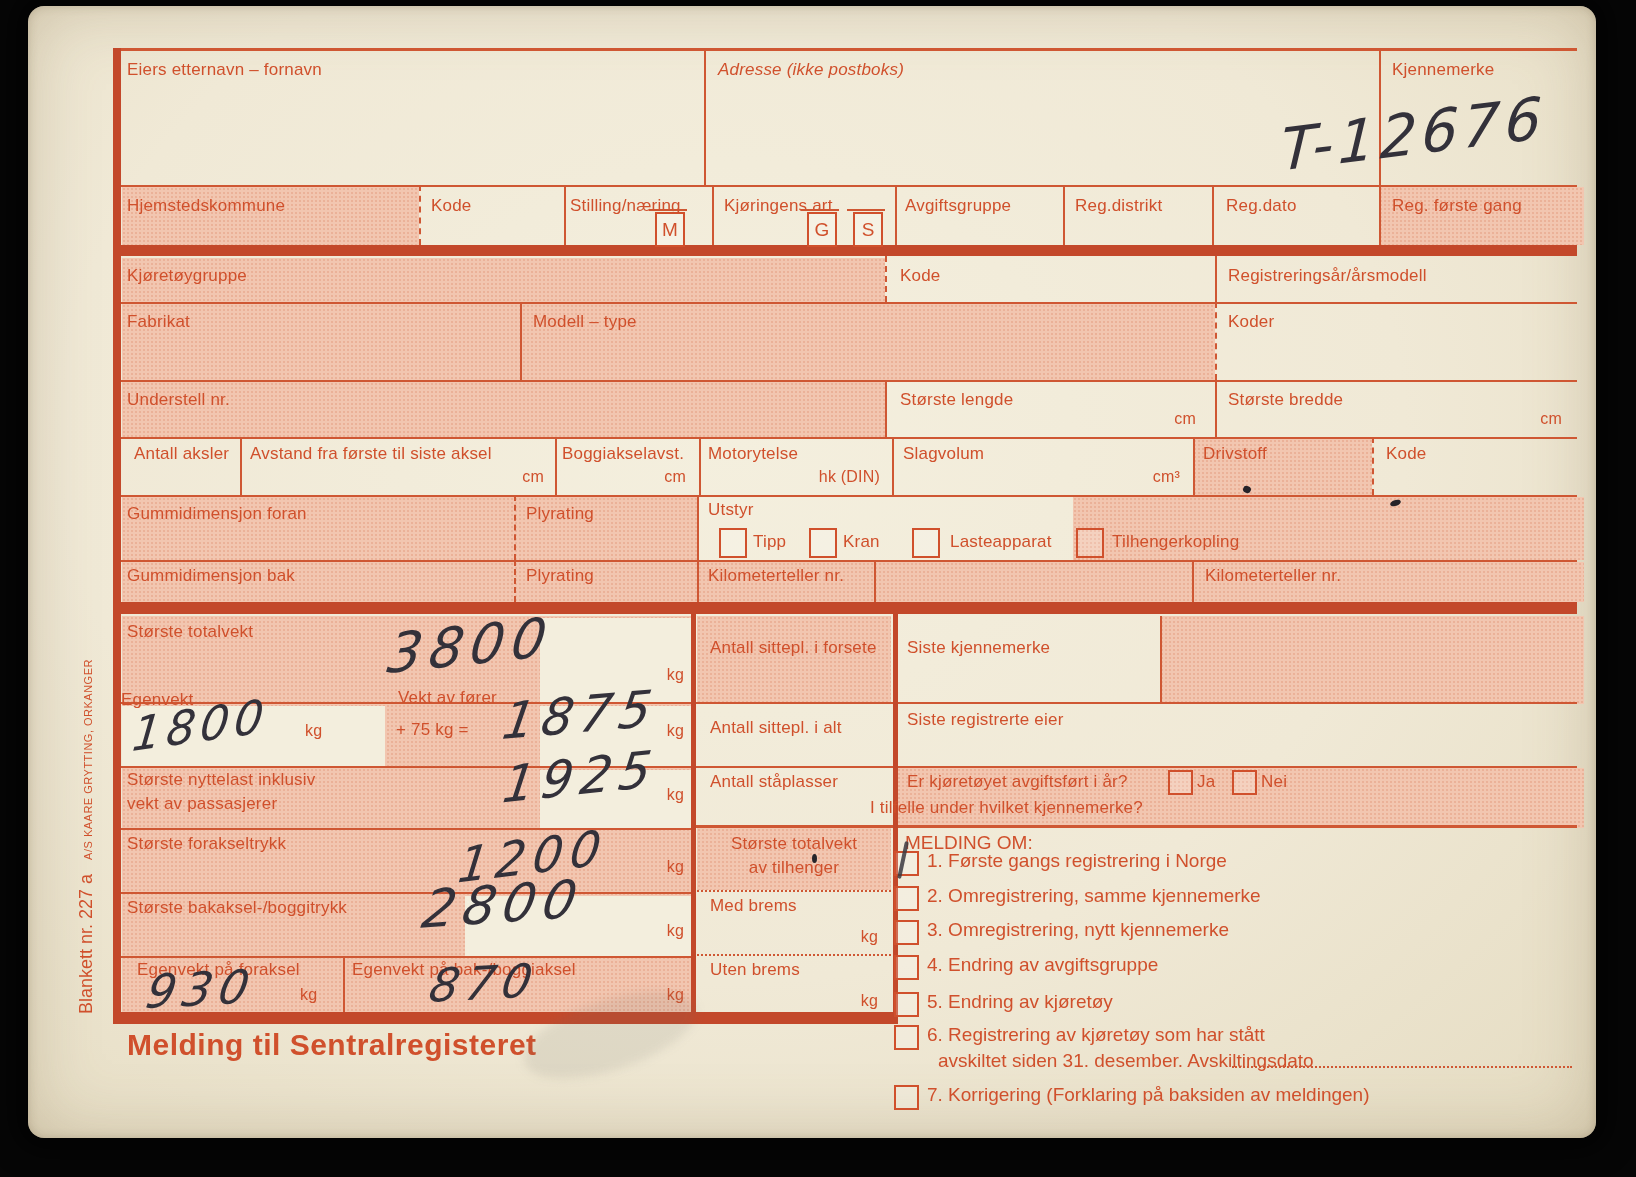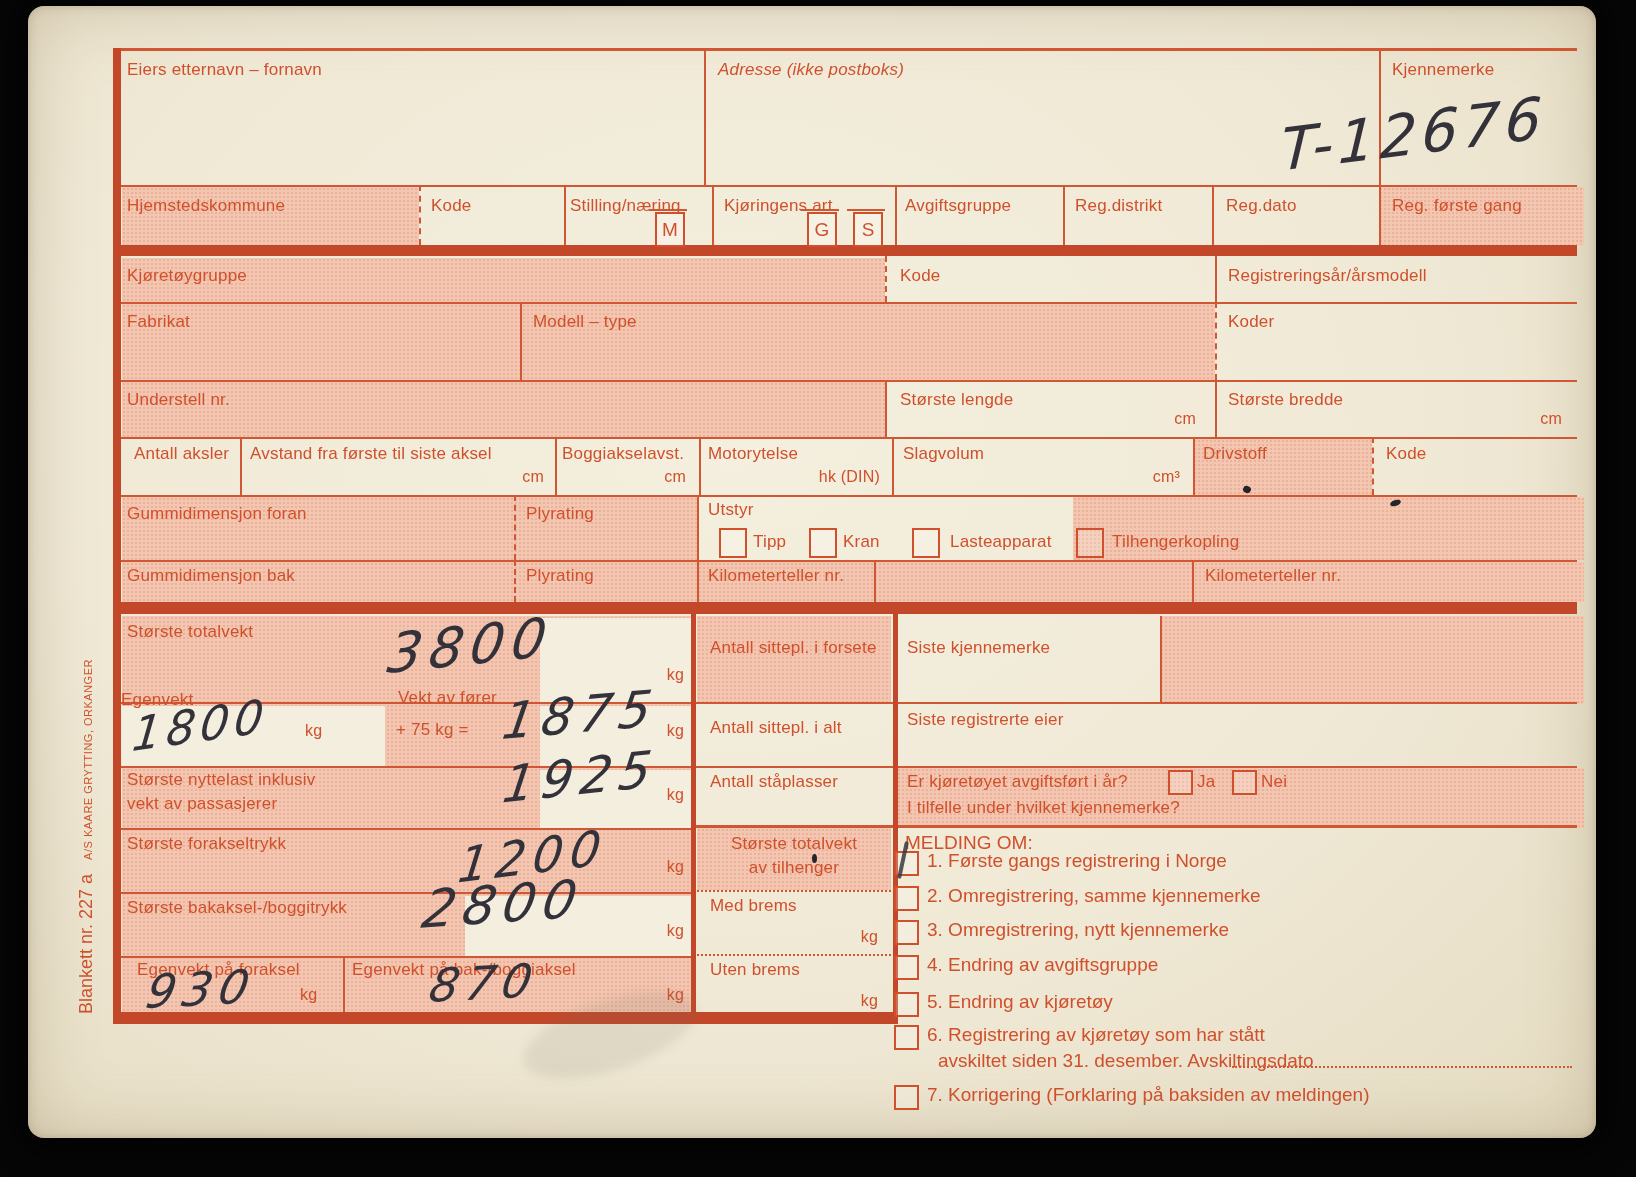--- a/index.html
+++ b/index.html
@@ -227,41 +227,42 @@
   <div class="lbl" style="left:710px;top:960px;">Uten brems</div>
   <div class="lbl sm rt" style="left:830px;top:992px;width:48px;">kg</div>
 
   <div class="lbl" style="left:907px;top:638px;">Siste kjennemerke</div>
   <div class="lbl" style="left:907px;top:710px;">Siste registrerte eier</div>
   <div class="lbl" style="left:907px;top:772px;">Er kjøretøyet avgiftsført i år?</div>
   <div class="cbox" style="left:1168px;top:770px;width:21px;height:21px;"></div>
   <div class="lbl" style="left:1197px;top:772px;">Ja</div>
   <div class="cbox" style="left:1232px;top:770px;width:21px;height:21px;"></div>
   <div class="lbl" style="left:1261px;top:772px;">Nei</div>
-  <div class="lbl" style="left:907px;top:798px;text-align:center;">I tilfelle under hvilket kjennemerke?</div>
+  <div class="lbl" style="left:870px;top:798px;text-align:center;">I tilfelle under hvilket kjennemerke?</div>
 
   <div class="mi" style="left:905px;top:832px;">MELDING OM:</div>
   <div class="cbox" style="left:894px;top:851px;width:21px;height:21px;"></div>
   <div style="position:absolute;left:901px;top:841px;width:4px;height:38px;background:#3a3840;border-radius:2px;transform:rotate(12deg);opacity:.85;"></div>
   <div class="mi" style="left:927px;top:850px;">1. Første gangs registrering i Norge</div>
   <div class="cbox" style="left:894px;top:886px;width:21px;height:21px;"></div>
   <div class="mi" style="left:927px;top:885px;">2. Omregistrering, samme kjennemerke</div>
   <div class="cbox" style="left:894px;top:920px;width:21px;height:21px;"></div>
   <div class="mi" style="left:927px;top:919px;">3. Omregistrering, nytt kjennemerke</div>
   <div class="cbox" style="left:894px;top:955px;width:21px;height:21px;"></div>
   <div class="mi" style="left:927px;top:954px;">4. Endring av avgiftsgruppe</div>
   <div class="cbox" style="left:894px;top:992px;width:21px;height:21px;"></div>
   <div class="mi" style="left:927px;top:991px;">5. Endring av kjøretøy</div>
   <div class="cbox" style="left:894px;top:1025px;width:21px;height:21px;"></div>
   <div class="mi" style="left:927px;top:1024px;">6. Registrering av kjøretøy som har stått</div>
   <div class="mi" style="left:938px;top:1050px;">avskiltet siden 31. desember. Avskiltingsdato</div>
   <div class="dot" style="left:1232px;top:1066px;width:340px;"></div>
   <div class="cbox" style="left:894px;top:1085px;width:21px;height:21px;"></div>
   <div class="mi" style="left:927px;top:1084px;">7. Korrigering (Forklaring på baksiden av meldingen)</div>
 
+  <div class="title" style="left:127px;top:1028px;">Melding til Sentralregisteret</div>
   <div class="vert" style="left:76px;top:1014px;">
     <span>Blankett nr. 227 a</span><span class="small">A/S KAARE GRYTTING, ORKANGER</span>
   </div>
 
   <div class="speck" style="left:1243px;top:486px;width:8px;height:7px;transform:rotate(20deg);"></div>
   <div class="speck" style="left:812px;top:854px;width:5px;height:9px;"></div>
   <div class="speck" style="left:1390px;top:500px;width:11px;height:6px;transform:rotate(-18deg);"></div>
   <div class="smudge" style="left:520px;top:1000px;width:180px;height:70px;transform:rotate(-18deg);"></div>
 </div>
 

